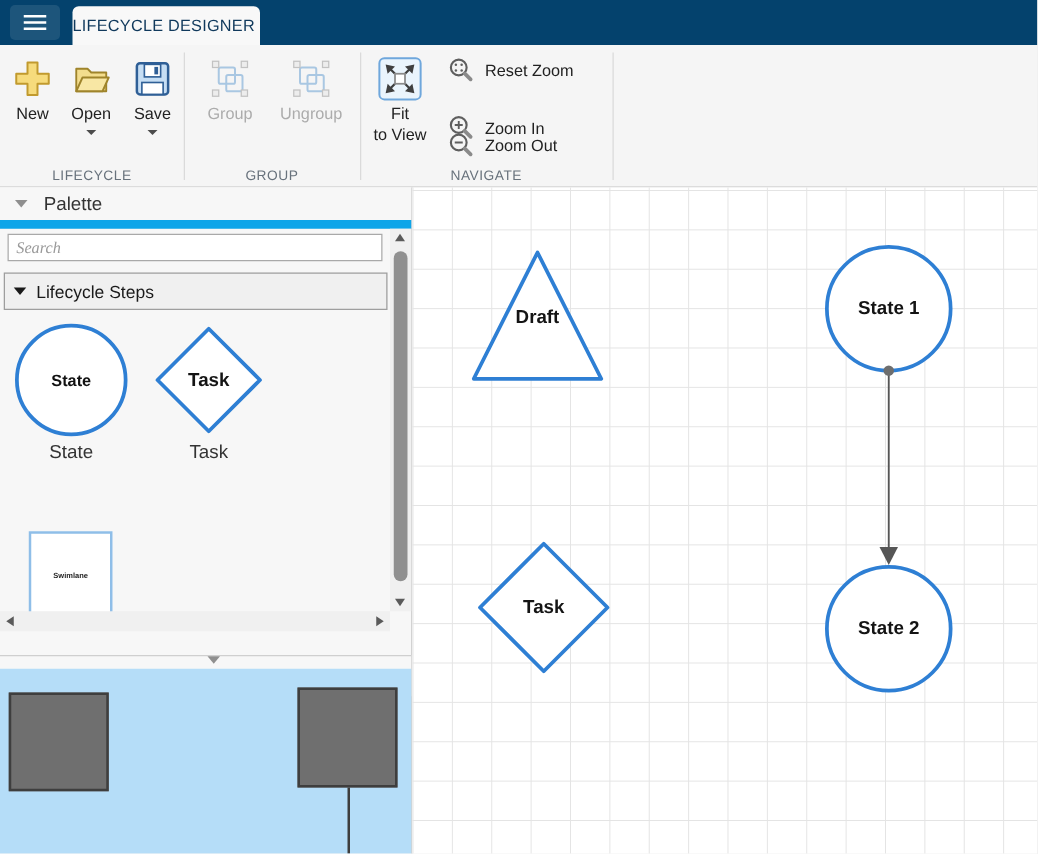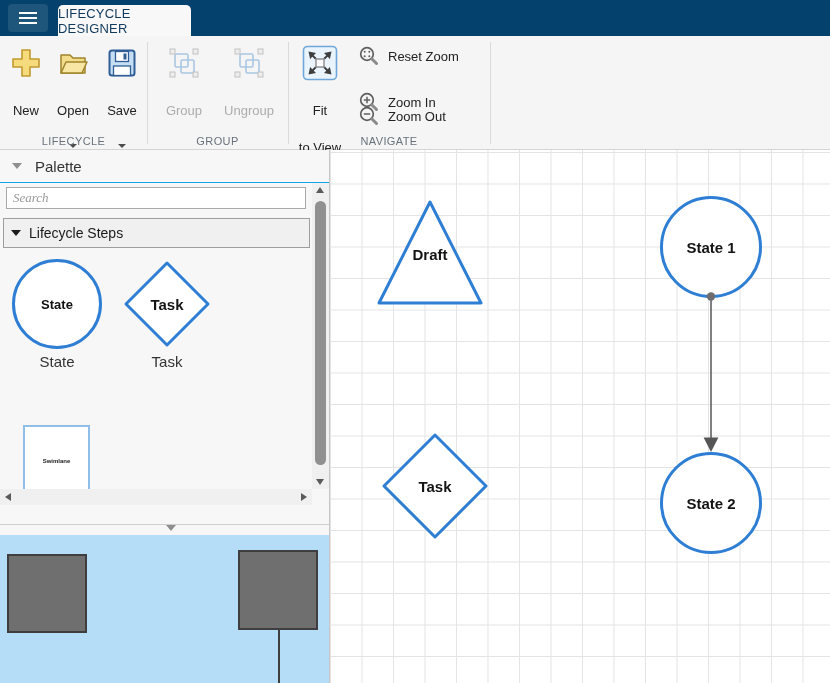--- a/index.html
+++ b/index.html
@@ -11,41 +11,41 @@
   }
   
   .topbar { position:absolute; left:0; top:0; width:830px; height:36px; background:#04426D; }
   .menu-btn {
     position:absolute; left:8px; top:4px; width:40px; height:28px; border-radius:4px;
     background:rgba(255,255,255,0.10); display:flex; flex-direction:column;
     justify-content:center; align-items:center; gap:3px; cursor:pointer;
   }
   .menu-btn span { width:18px; height:2px; background:#fff; }
   .doc-tab {
-    position:absolute; left:58px; top:5px; width:133px; height:31px; background:#f8f8f8;
-    border-radius:5px 5px 0 0; display:flex; align-items:center; justify-content:center;
+    position:absolute; left:58px; top:5px; width:150px; height:31px; background:#f8f8f8;
+    border-radius:5px 5px 0 0; display:flex; align-items:center; justify-content:flex-start;
     color:#10395C; font-size:13px; letter-spacing:.2px;
   }
   
   .ribbon { position:absolute; left:0; top:36px; width:830px; height:114px; background:#f5f5f5; border-bottom:1px solid #d4d4d4; }
   .vdiv { position:absolute; top:6px; height:102px; width:1px; background:#dadada; }
   .sec-label { position:absolute; bottom:2px; font-size:11px; color:#68727C; text-align:center; letter-spacing:.4px; }
-  .rbtn { position:absolute; display:flex; flex-direction:column; align-items:center; cursor:pointer;gap:20px; }
+  .rbtn { position:absolute; display:flex; flex-direction:column; align-items:center; cursor:pointer; }
   .rbtn .lbl { font-size:13px; color:#222; margin-top:3px; }
   .rbtn.disabled .lbl { color:#ACACAC; }
   .caret { width:0; height:0; border-left:4px solid transparent; border-right:4px solid transparent; border-top:4px solid #4c4c4c; margin-top:6px; }
   .smallbtn { position:absolute; display:flex; align-items:center; gap:8px; height:24px; cursor:pointer; }
   .smallbtn .lbl { font-size:13px; color:#222; }
   .fit-lbl { font-size:13px; color:#222; line-height:17px; text-align:center; }
   
   .sidepanel { position:absolute; left:0; top:150px; width:330px; height:533px; background:#f7f7f7; border-right:1px solid #c6c6c6; }
   .panel-header { position:absolute; left:0; width:329px; height:33px; display:flex; align-items:center; gap:13px; padding-left:12px; background:#f7f7f7; }
   .panel-header .tri { width:0; height:0; border-left:5px solid transparent; border-right:5px solid transparent; border-top:6px solid #8f8f8f; }
   .panel-header .txt { font-size:15px; color:#333; }
-  #palette-header { top:0; border-bottom:1px solid #0ea5e9; }
+  #palette-header { top:0; border-bottom:7px solid #0ea5e9; }
   #minimap-header { top:374px; border-top:1px solid #cfcfcf;flex-direction:column; }
   .search-input {
     position:absolute; left:6px; top:37px; width:300px; height:22px; border:1px solid #a9a9a9;
     background:#fff; font-family:Liberation Serif, serif; font-size:13px; font-style:italic;
     color:#333; padding:0 6px; outline:none;
   }
   .search-input::placeholder { color:#9a9a9a; font-style:italic; }
   .sect-header {
     position:absolute; left:3px; width:307px; height:30px; background:#f0f0f0; border:1px solid #9e9e9e;
     display:flex; align-items:center; gap:8px; padding-left:7px; cursor:pointer;

